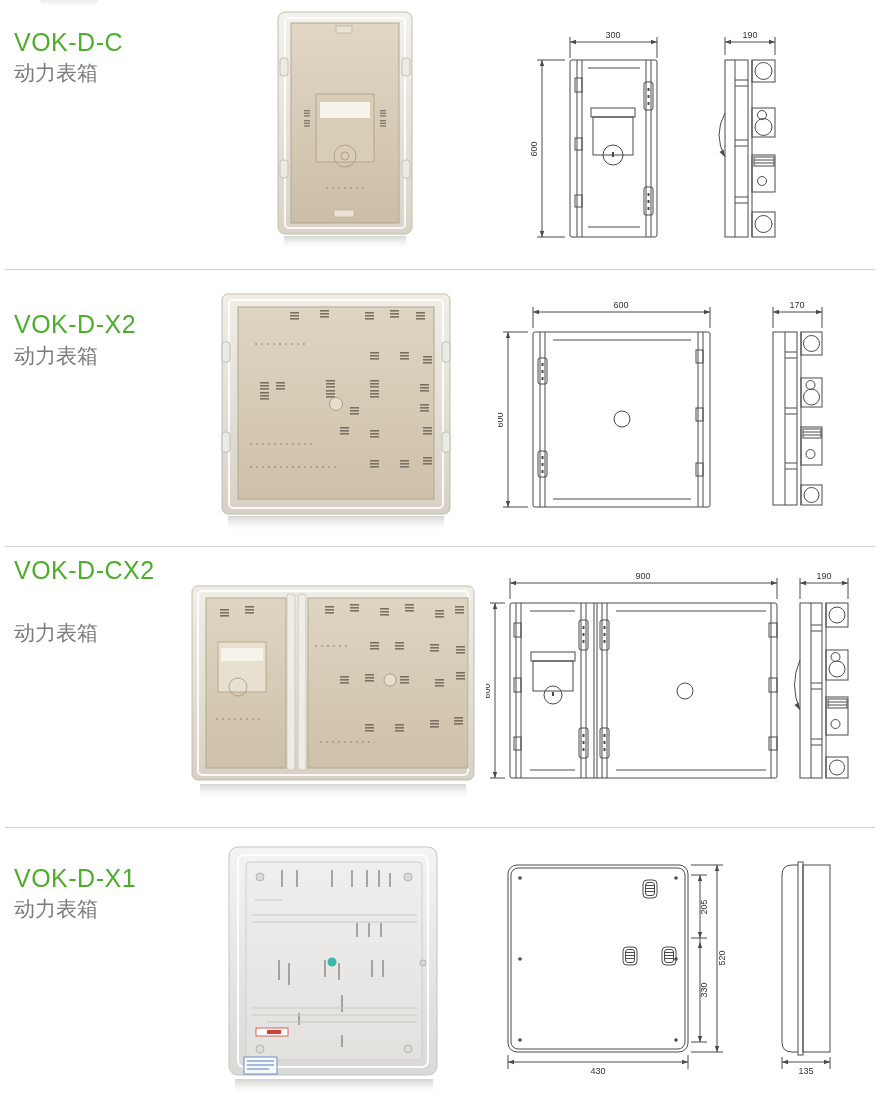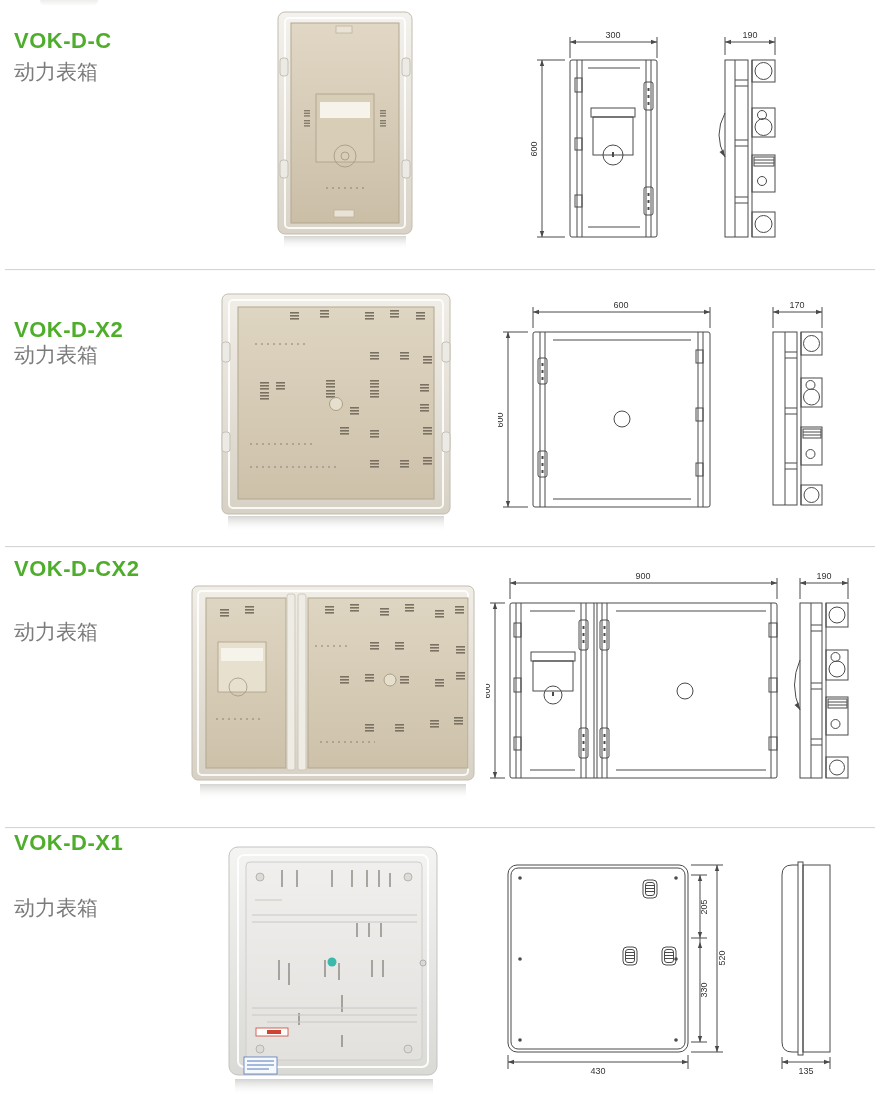--- a/index.html
+++ b/index.html
@@ -9,27 +9,27 @@
     font-family:"Liberation Sans", sans-serif;
   }
   .row-divider {
     position:absolute; left:5px; width:870px; height:2px;
     border-top:1px solid var(--divider,#d5d5d5);
     border-bottom:1px solid #fafafa;
   }
   .model-title {
     position:absolute; left:14px;
     color:var(--accent-green,#4ead2b);
-    font-size:22px; font-weight:bold; line-height:1; letter-spacing:0.5px;
+    font-size:25px; font-weight:normal; line-height:1; letter-spacing:0.5px;
   }
   .model-sub {
     position:absolute; left:14px;
     color:var(--subtitle-gray,#7b7b7b);
     font-size:21px; line-height:1.1;
-    font-family:Liberation Serif, serif;
+    font-family:Liberation Sans, sans-serif;
   }
   svg { position:absolute; display:block; }
   svg text { font-family:"Liberation Sans",sans-serif; font-size:9px; fill:#333; }
   .tech line, .tech rect, .tech circle, .tech path { stroke:var(--line,#4a4a4a); stroke-width:1; fill:none; }
   .tech .arr { fill:var(--line,#4a4a4a); stroke:none; }
   .tech .dot { fill:var(--line,#4a4a4a); stroke:none; }
   .tech text { stroke:none; }
   .edge-artifact { position:absolute; left:40px; top:0; width:58px; height:6px;
     background:linear-gradient(#ededeb,#fff); border-radius:0 0 6px 6px; }
 </style>
@@ -150,21 +150,21 @@
     <rect x="52" y="190" width="23" height="25"></rect>
       <circle cx="63.5" cy="202" r="8.5"></circle>
     <path d="M25,91 Q13,113 25,135"></path>
     <polygon class="arr" points="25,135 19.5,130 23.5,127.5"></polygon>
   </svg>
 </div>
 
 <div class="row-divider" style="top:269px"></div>
 
 <div>
-  <h2 class="model-title" style="top:319px">VOK-D-X2</h2>
+  <h2 class="model-title" style="top:312px">VOK-D-X2</h2>
   <div class="model-sub" style="top:344px">动力表箱</div>
 
   <svg class="photo" style="left:220px; top:292px" width="232" height="250" viewBox="0 0 232 250">
     <defs>
       <linearGradient id="ph2f" x1="0" y1="0" x2="0" y2="1">
           <stop offset="0" stop-color="#f1eee8"></stop>
           <stop offset="1" stop-color="#d7d1c5"></stop>
         </linearGradient>
       <linearGradient id="ph2c" x1="0" y1="0" x2="0" y2="1">
           <stop offset="0" stop-color="#ded5c2"></stop>
@@ -433,21 +433,21 @@
     <rect x="40" y="196" width="22" height="21"></rect>
       <circle cx="51" cy="206.5" r="7.5"></circle>
     <path d="M14,99 Q3,124 14,149"></path>
     <polygon class="arr" points="14,149 8.5,144 12.5,141.5"></polygon>
   </svg>
 </div>
 
 <div class="row-divider" style="top:827px"></div>
 
 <div>
-  <h2 class="model-title" style="top:832px">VOK-D-X1</h2>
+  <h2 class="model-title" style="top:866px">VOK-D-X1</h2>
   <div class="model-sub" style="top:897px">动力表箱</div>
 
   <svg class="photo" style="left:227px; top:845px" width="214" height="258" viewBox="0 0 214 258">
     <defs>
       <linearGradient id="ph4f" x1="0" y1="0" x2="0" y2="1">
           <stop offset="0" stop-color="#f4f4f2"></stop>
           <stop offset="1" stop-color="#d9d9d6"></stop>
         </linearGradient>
       <linearGradient id="ph4p" x1="0" y1="0" x2="0" y2="1">
           <stop offset="0" stop-color="#f0efed"></stop>

